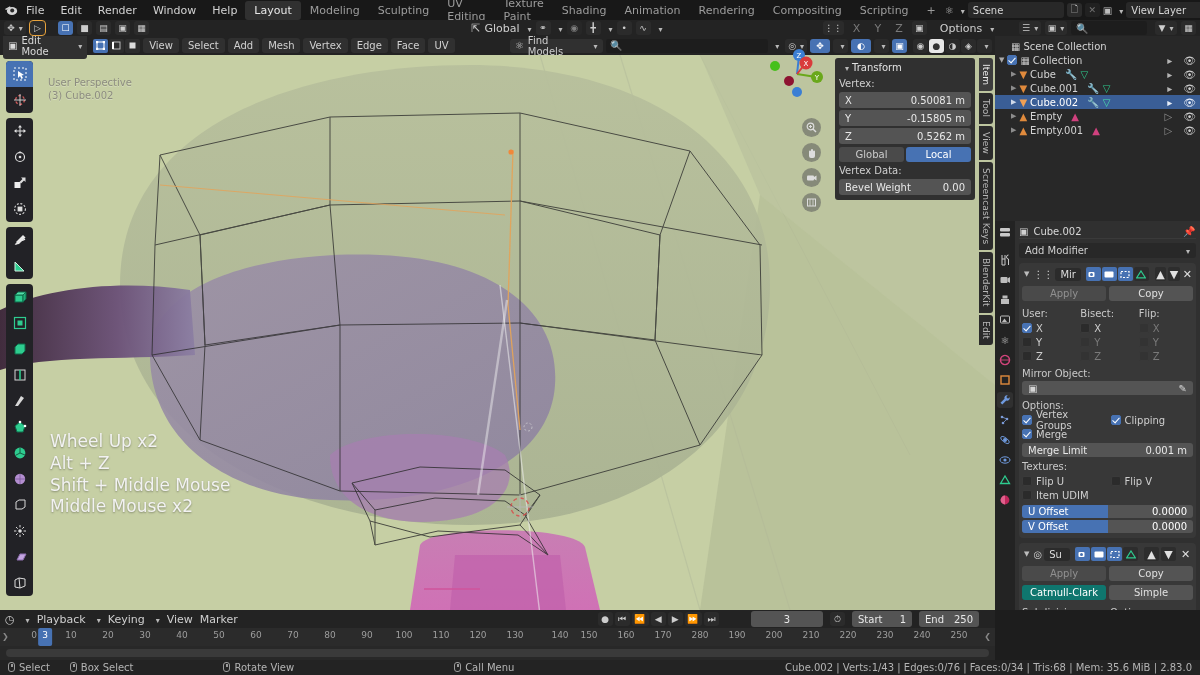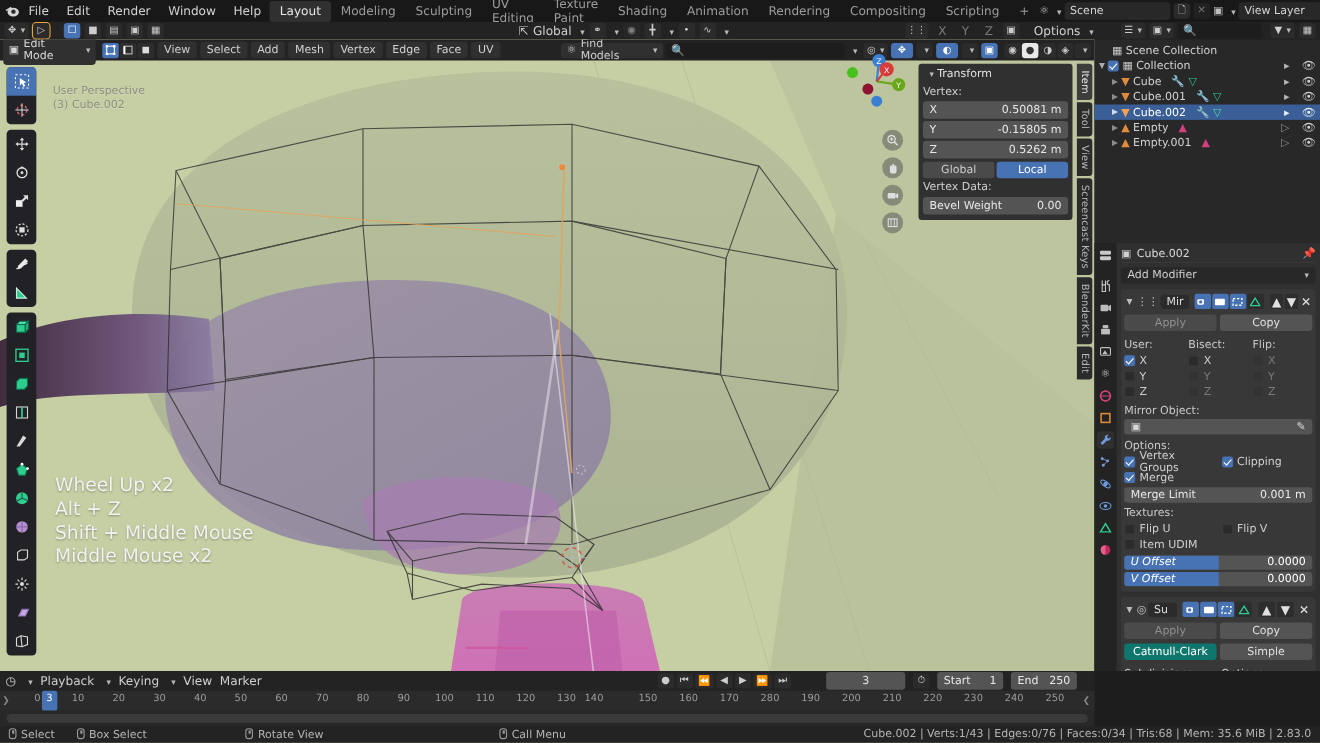--- a/index.html
+++ b/index.html
@@ -114,21 +114,21 @@
   .twobtn > div { flex:1; text-align:center; background:#545454; border-radius:3px; font-size:10px;
                   padding:2px 0; color:#e0e0e0; }
   .twobtn > div.off { color:#909090; background:#4a4a4a; }
   .colhdr { font-size:10px; color:#c9c9c9; margin:3px 0 2px; }
   .ckrow { display:flex; align-items:center; gap:4px; font-size:10px; color:#cfcfcf; height:14px; }
   .valfield { background:#545454; border-radius:3px; height:14px; display:flex; align-items:center;
               justify-content:space-between; padding:0 6px; font-size:10px; color:#e8e8e8; margin:2px 0; }
   .slider { background:#545454; border-radius:3px; height:13px; position:relative; margin-bottom:2px;
             font-size:10px; color:#fff; overflow:hidden; }
   .slider .fill { position:absolute; left:0; top:0; bottom:0; background:#4772b3; }
-  .slider .t1 { position:absolute; left:6px; top:1px;font-style:italic; }
+  .slider .t1 { position:absolute; left:6px; top:1px; }
   .slider .t2 { position:absolute; right:6px; top:1px; }
 
   
   #timeline { position:absolute; left:0; top:610px; width:995px; height:50px; background:#282828; }
   #tlhdr { height:18px; background:#232323; display:flex; align-items:center; padding:0 5px; gap:7px; }
   .tlmenu { font-size:11px; color:#cfcfcf; }
   #tlruler { position:relative; height:18px; background:#2b2b2b; }
   .tick { position:absolute; top:2px; font-size:9px; color:#9d9d9d; transform:translateX(-50%); }
   #playhead { position:absolute; top:0; height:18px; background:#4772b3; border-radius:2px;
               color:#fff; font-size:9px; padding:2px 4px; transform:translateX(-50%); }
@@ -1004,21 +1004,21 @@
       <div class="tick" style="left:182px">40</div>
       <div class="tick" style="left:219px">50</div>
       <div class="tick" style="left:256px">60</div>
       <div class="tick" style="left:293px">70</div>
       <div class="tick" style="left:330px">80</div>
       <div class="tick" style="left:367px">90</div>
       <div class="tick" style="left:404px">100</div>
       <div class="tick" style="left:441px">110</div>
       <div class="tick" style="left:478px">120</div>
       <div class="tick" style="left:515px">130</div>
-      <div class="tick" style="left:540px">140</div>
+      <div class="tick" style="left:560px">140</div>
       <div class="tick" style="left:589px">150</div>
       <div class="tick" style="left:626px">160</div>
       <div class="tick" style="left:663px">170</div>
       <div class="tick" style="left:700px">280</div>
       <div class="tick" style="left:737px">190</div>
       <div class="tick" style="left:774px">200</div>
       <div class="tick" style="left:811px">210</div>
       <div class="tick" style="left:848px">220</div>
       <div class="tick" style="left:885px">230</div>
       <div class="tick" style="left:922px">240</div>

